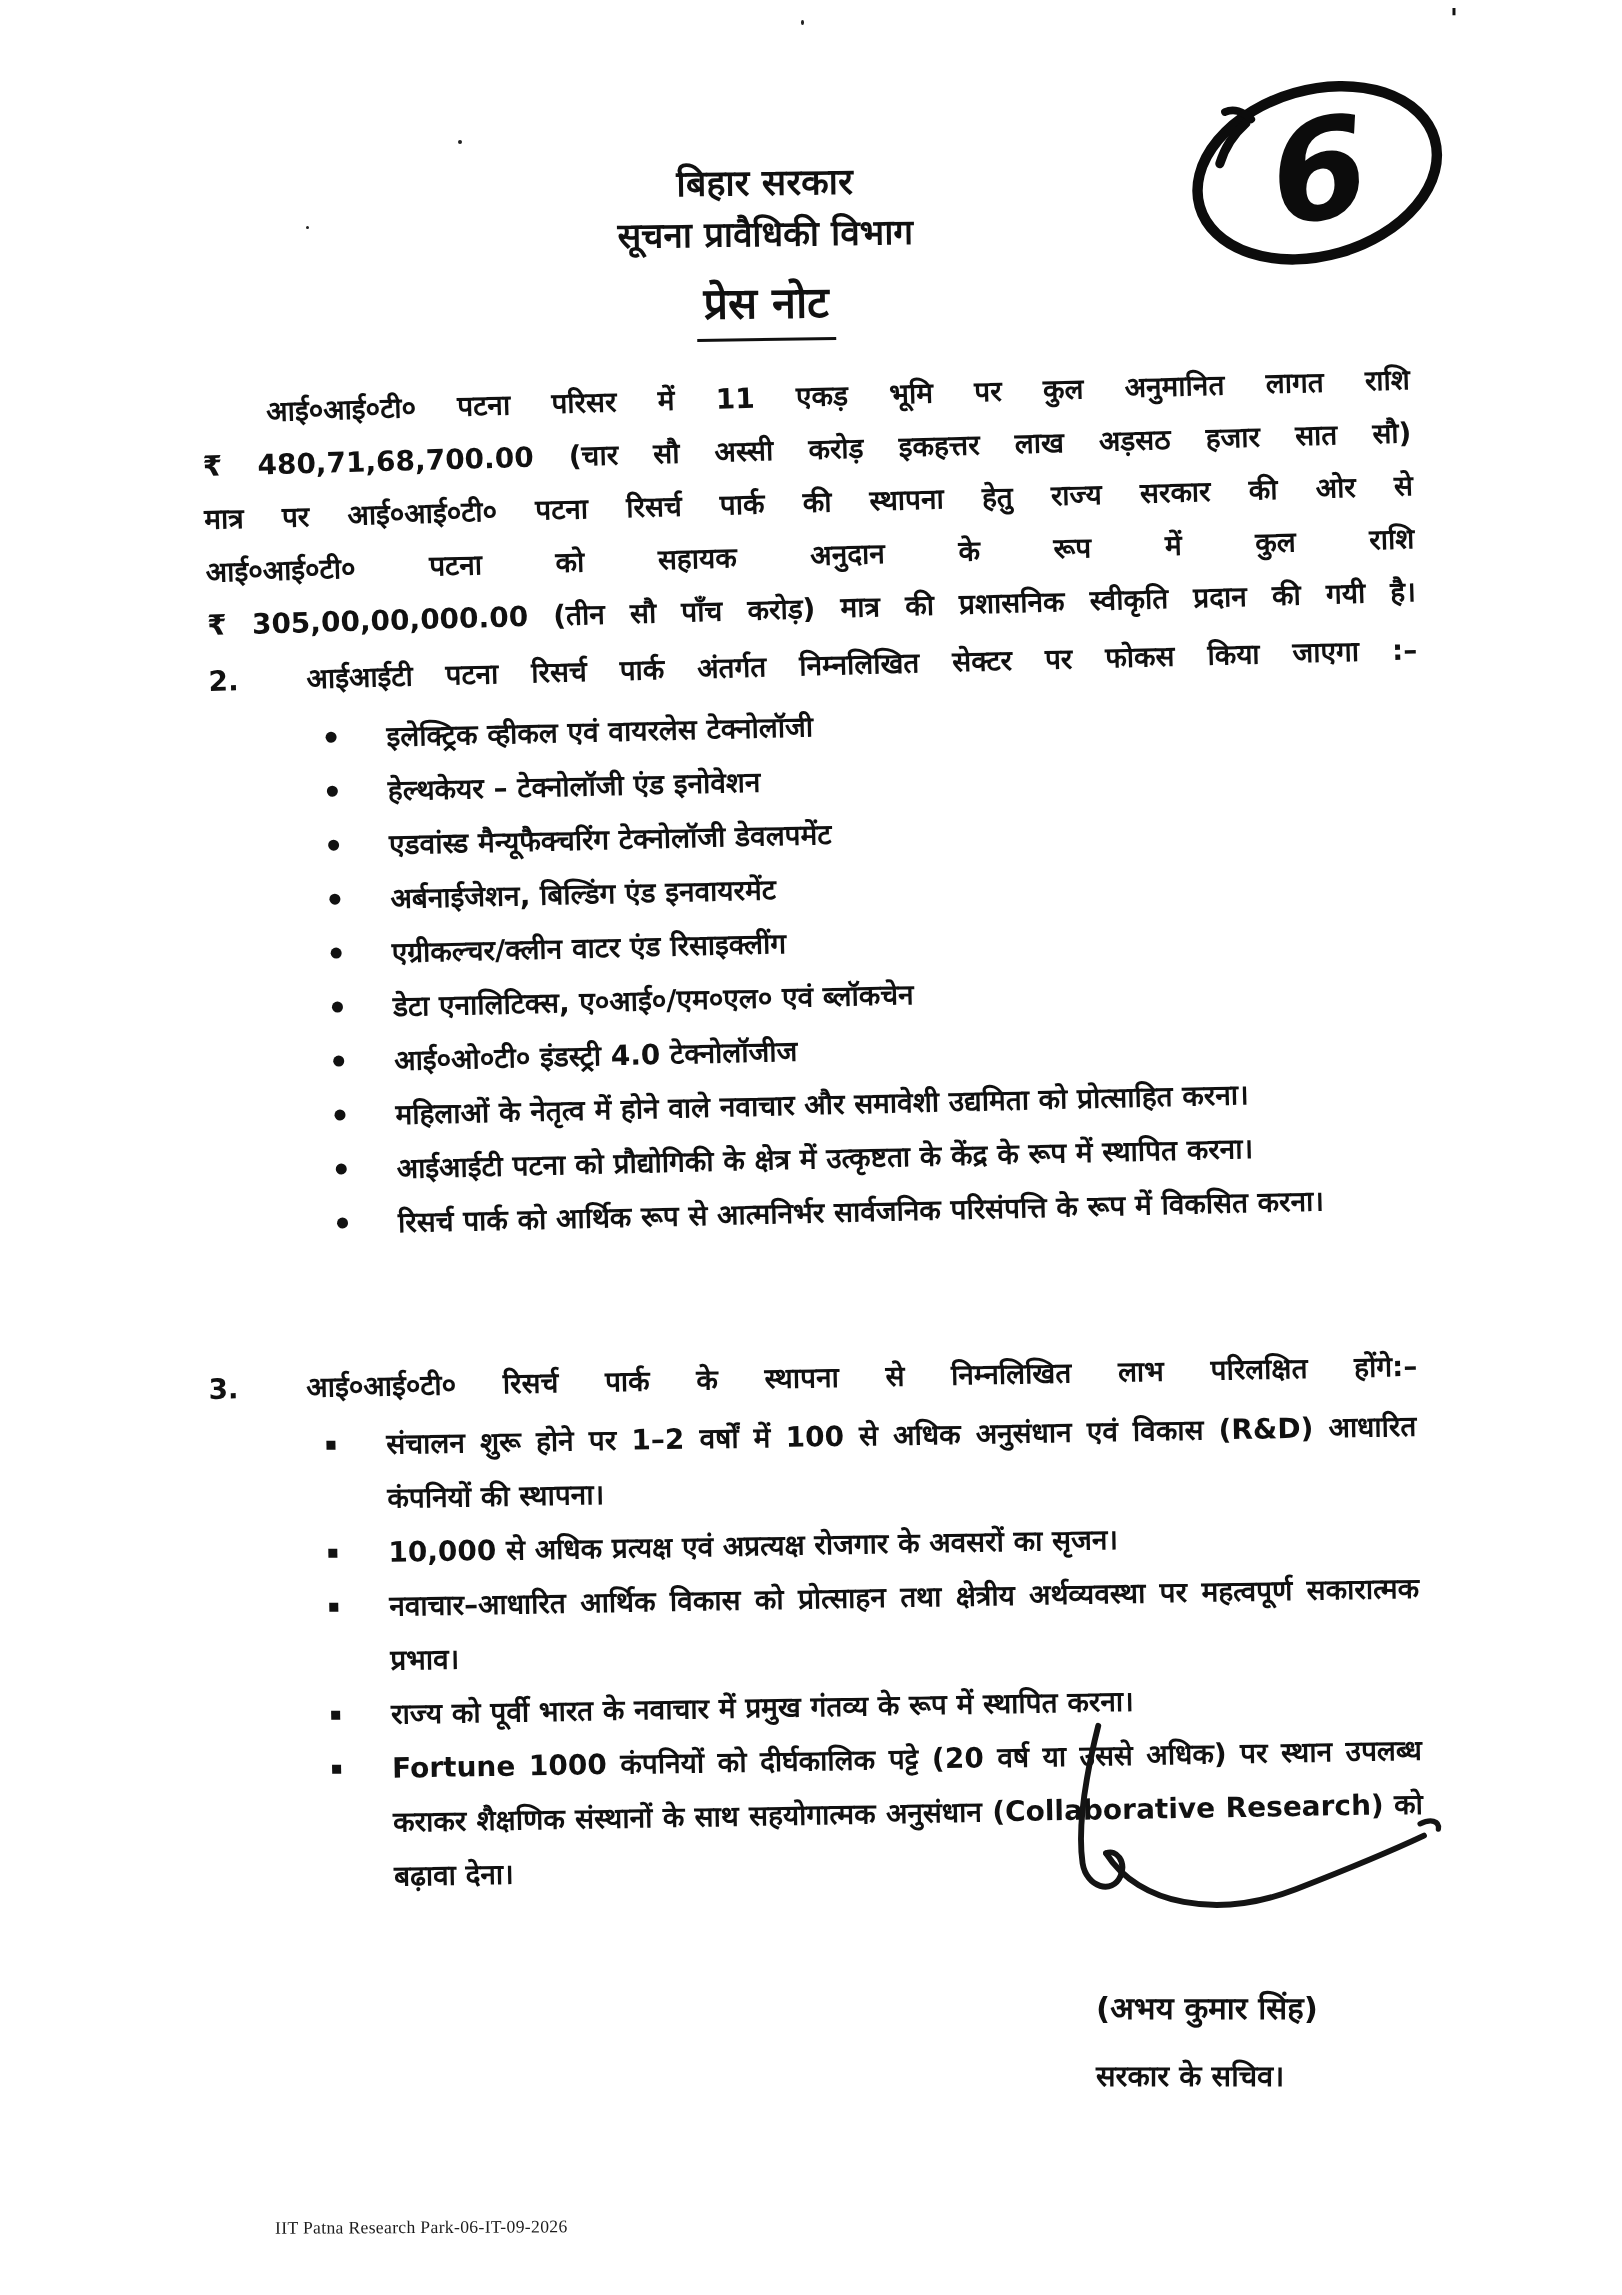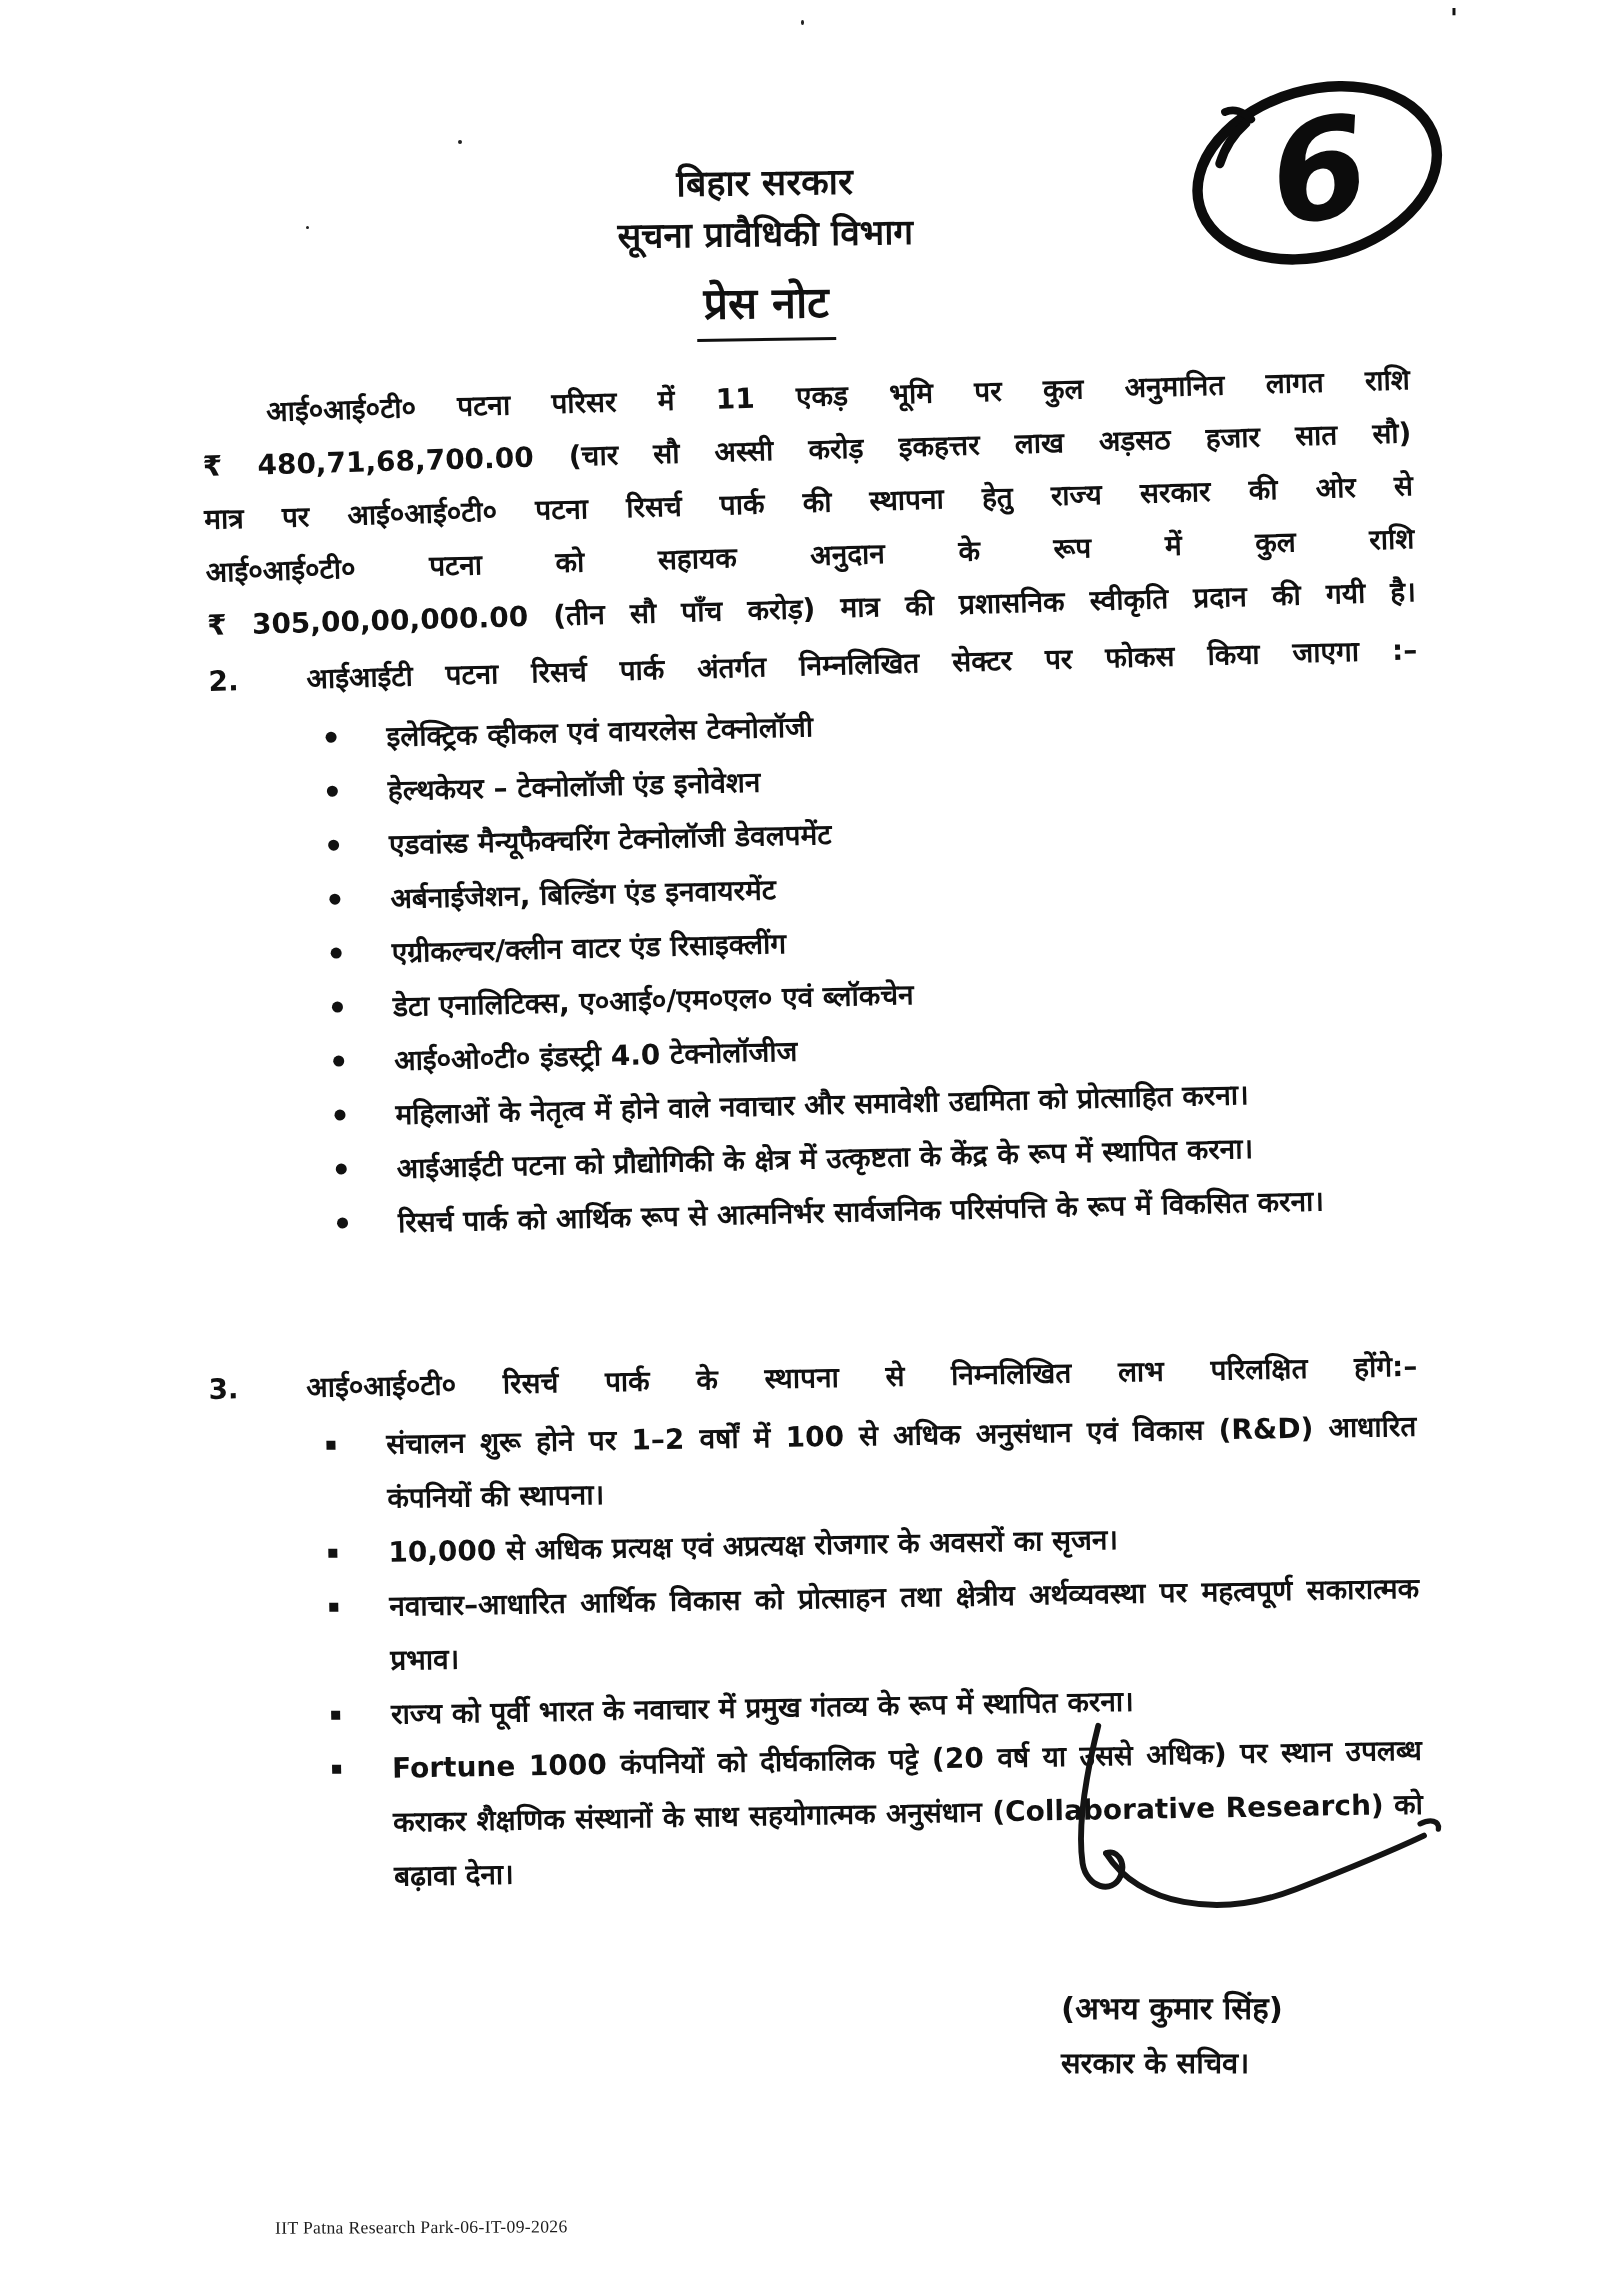--- a/index.html
+++ b/index.html
@@ -54,23 +54,23 @@
   .dot{
     position:absolute;left:7.9px;top:20px;
     width:11px;height:11px;border-radius:50%;background:#111;
   }
   .sq{
     position:absolute;left:9.2px;top:21.6px;
     width:9.2px;height:9.2px;background:#111;
   }
   
   .sig-svg{position:absolute;left:1021px;top:1714px;}
-  .sig-block{position:absolute;left:1061px;top:1989px;}
+  .sig-block{position:absolute;left:1096px;top:1989px;}
   .sig-name{font-size:31px;line-height:1.25;}
-  .sig-desig{font-size:29px;line-height:1.25;margin-top:17px;}
+  .sig-desig{font-size:29px;line-height:1.25;margin-top:30px;}
   
   .footer{
     position:absolute;left:275px;top:2217px;
     font-family:"Liberation Serif",serif;font-weight:400;
     font-size:17.7px;letter-spacing:0.3px;color:#1d1d1d;
     transform:rotate(-0.3deg);
   }
   
   .speck{position:absolute;background:#222;border-radius:50%;}
   .speck.s1{left:458px;top:140px;width:3.9px;height:3.9px;}

